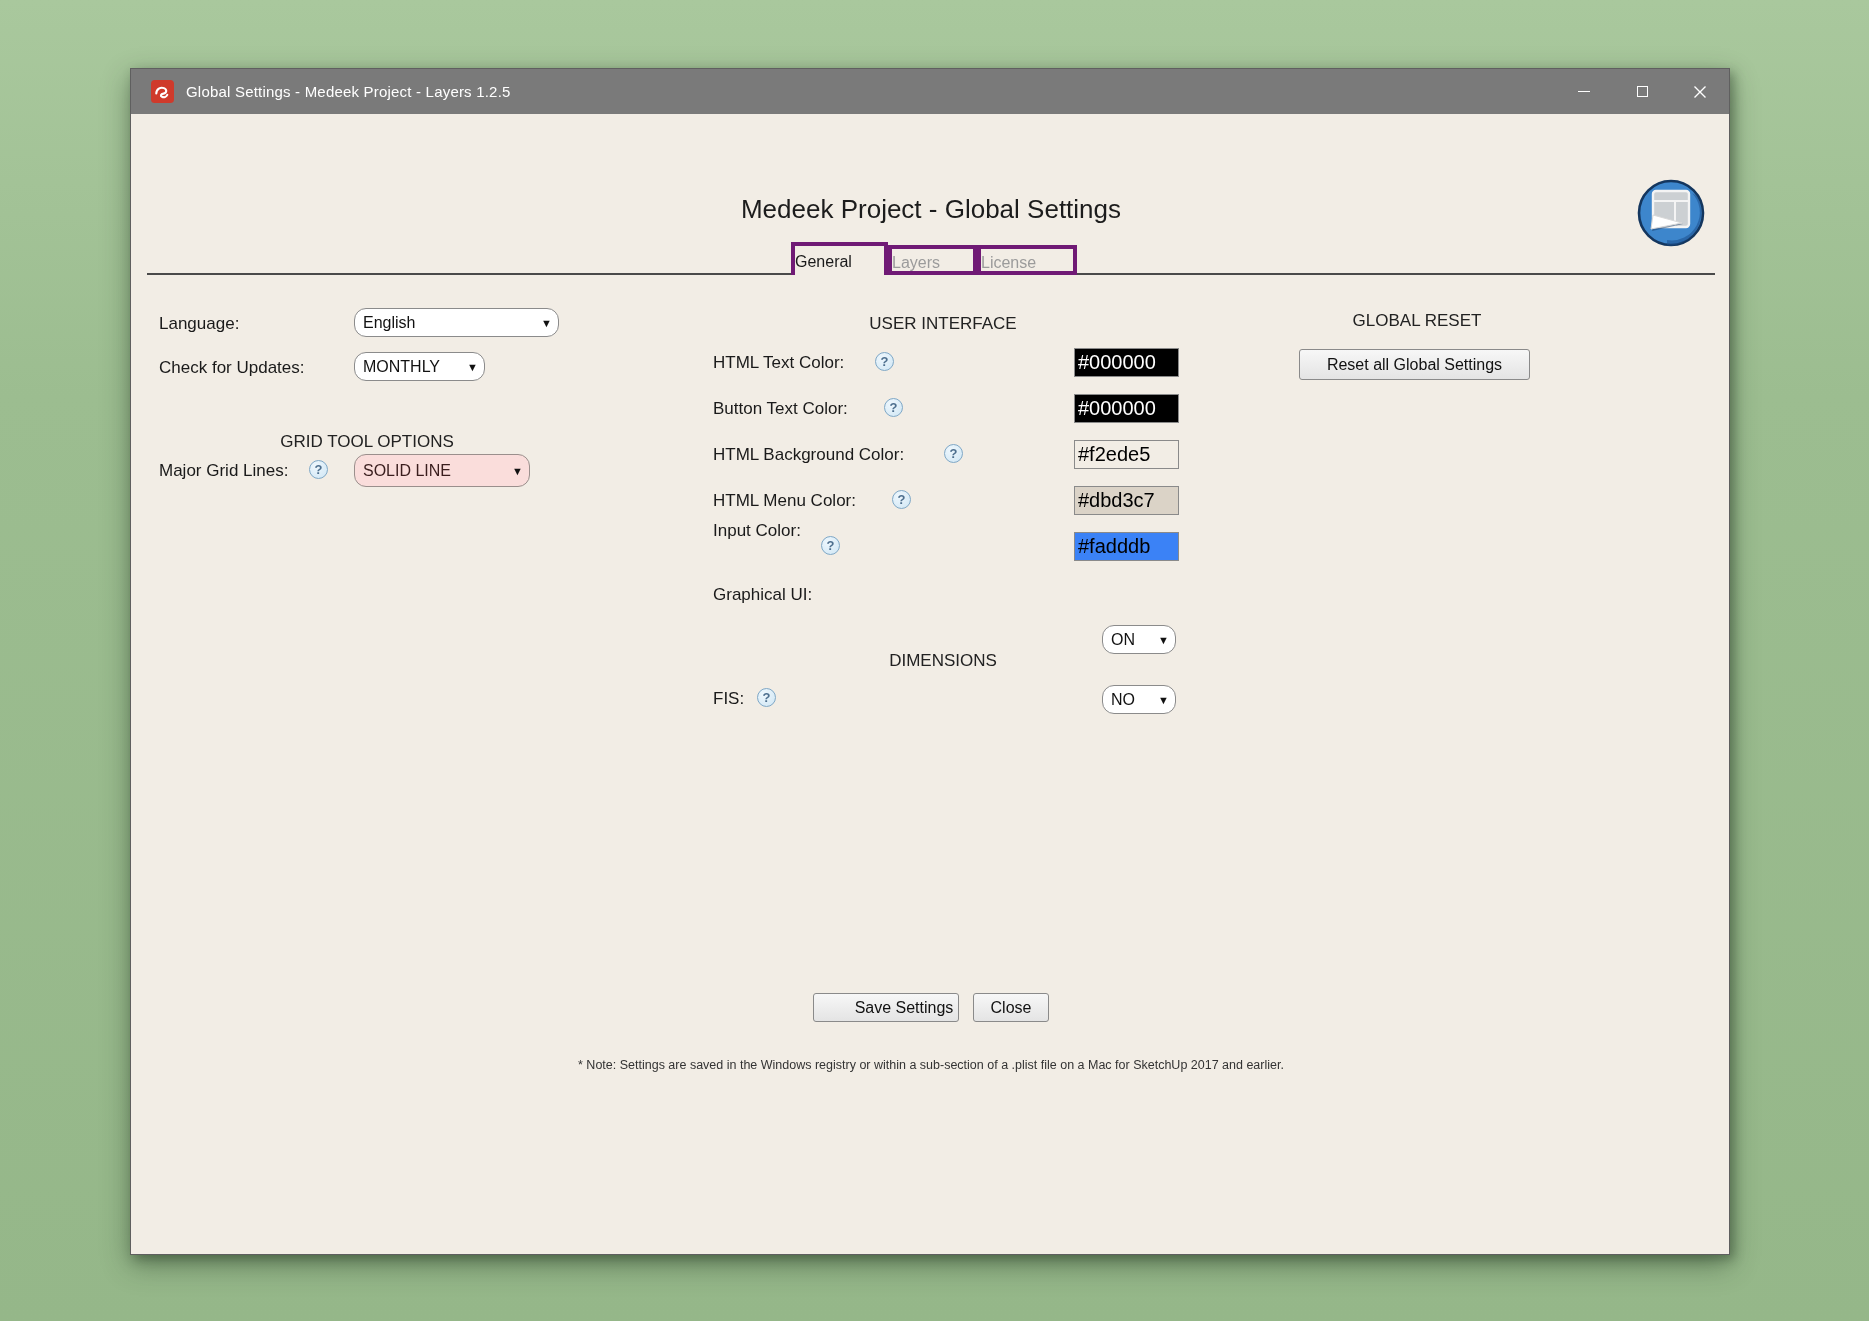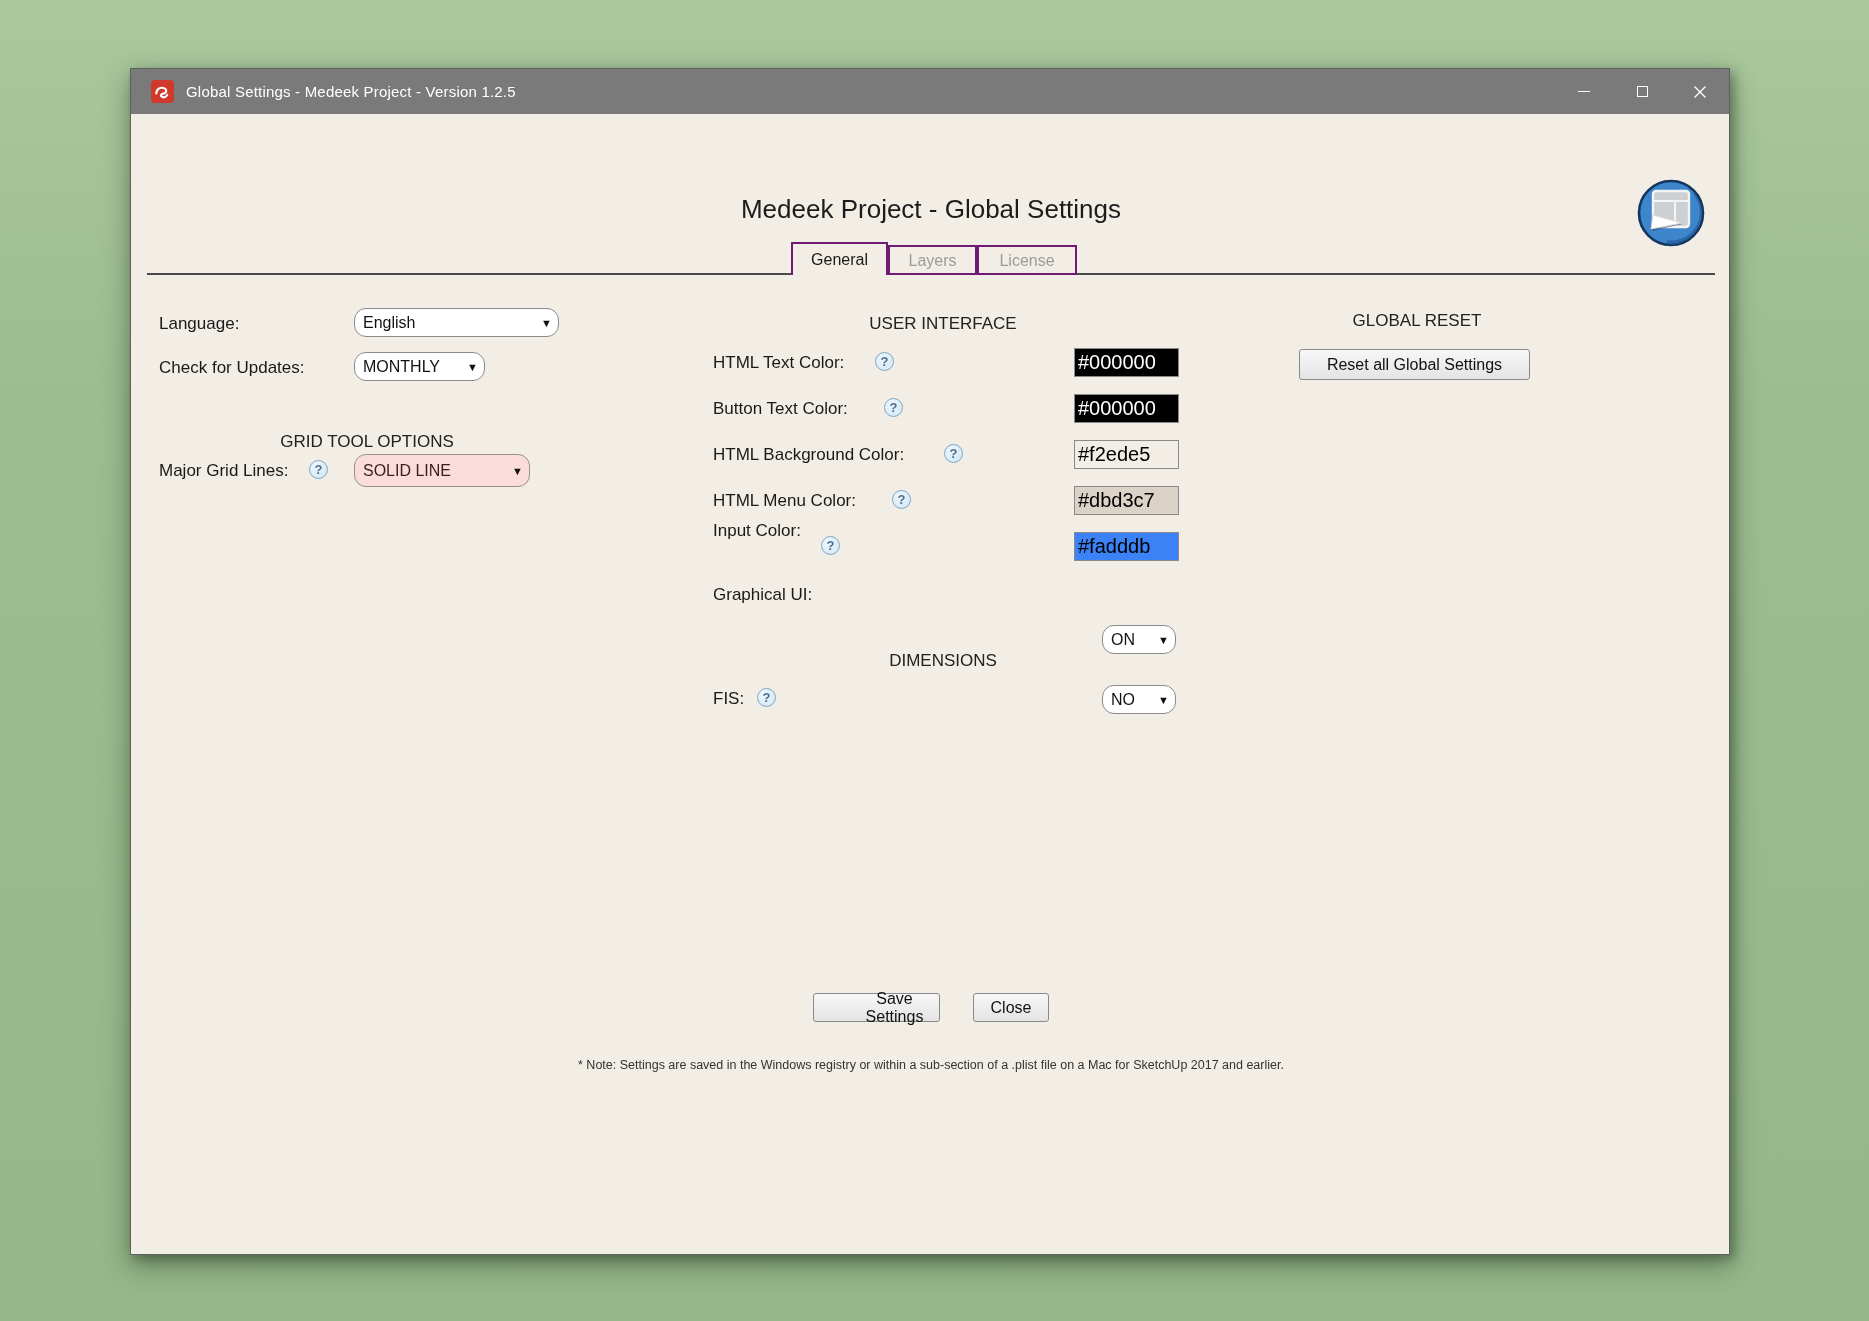--- a/index.html
+++ b/index.html
@@ -31,23 +31,23 @@
     position:absolute; left:0; top:80px; width:1600px; text-align:center;
     font-size:26px; color:#1c1c1c;
   }
   .logo { position:absolute; left:1506px; top:64px; width:70px; height:72px; }
 
   .tabstrip {
     position:absolute; left:16px; top:130px; width:1568px; height:31px;
     border-bottom:2px solid #4a4a4a;
   }
   .tab {
-    position:absolute; bottom:-2px; height:30px; text-align:center;
+    position:absolute; bottom:-2px; height:30px; text-align:left;
     font-size:16px; line-height:28px; background:#f2ede5;
-    border:2px solid #701a75; cursor:pointer;
+    border:4px solid #701a75; cursor:pointer;
   }
   .tab.active { height:33px; line-height:31px; border-bottom:none; color:#1a1a1a; z-index:2; }
   .tab.inactive { color:#9b9b9b; }
   .tab-general { left:644px; width:97px; }
   .tab-layers  { left:741px; width:89px; }
   .tab-license { left:830px; width:100px; }
 
   .lbl { position:absolute; font-size:17px; color:#1a1a1a; white-space:nowrap; }
   .heading { position:absolute; font-size:17px; color:#222; text-align:center; white-space:nowrap; }
 
@@ -78,39 +78,39 @@
     font-size:20px; padding:0 3px;
   }
 
   .btn {
     position:absolute; background:linear-gradient(180deg,#f7f7f7,#e4e4e4);
     border:1px solid #8a8a8a; border-radius:3px; font-size:16px; color:#111;
     display:flex; align-items:center; justify-content:center; cursor:pointer;
     font-family:"Liberation Sans", sans-serif;
   }
   .btn-reset { left:1168px; top:235px; width:231px; height:31px; }
-  .btn-save  { left:682px; top:879px; width:127px; height:29px;padding-left:36px; }
+  .btn-save  { left:682px; top:879px; width:146px; height:29px;padding-left:36px; }
   .btn-close { left:842px; top:879px; width:76px;  height:29px; }
 
   .footer-note {
     position:absolute; left:0; top:944px; width:1600px; text-align:center;
     font-size:12.5px; color:#333;
   }
 </style>
 </head>
 <body>
 
 <div class="window">
 
   <div class="titlebar">
     <svg class="appicon" viewBox="0 0 24 24">
       <rect x="0" y="0" width="24" height="24" rx="4" fill="#cf3a2b"></rect>
       <path d="M5.5 14 C5.5 9.5 10 7 13.5 8.5 C17 10 16.5 13.5 13 14.2 C10 14.8 9.5 16.5 11.5 17.5 C13.5 18.5 16 17.5 17 15.5" fill="none" stroke="#ffffff" stroke-width="2.2" stroke-linecap="round"></path>
     </svg>
-    <span class="title">Global Settings - Medeek Project - Version 1.2.5</span>
+    <span class="title">Global Settings - Medeek Project - Layers 1.2.5</span>
     <div class="win-controls">
       <div class="win-btn">
         <span class="glyph-min"></span>
       </div>
       <div class="win-btn">
         <span class="glyph-max"></span>
       </div>
       <div class="win-btn">
         <svg width="14" height="14" viewBox="0 0 14 14">
           <path d="M1.5 1.5 L12.5 12.5 M12.5 1.5 L1.5 12.5" stroke="#fff" stroke-width="1.4"></path>

